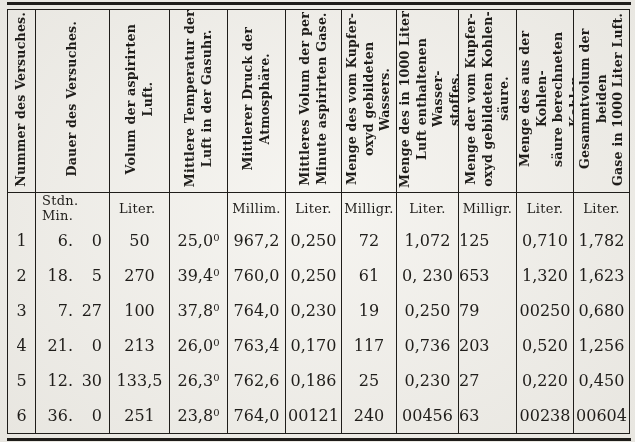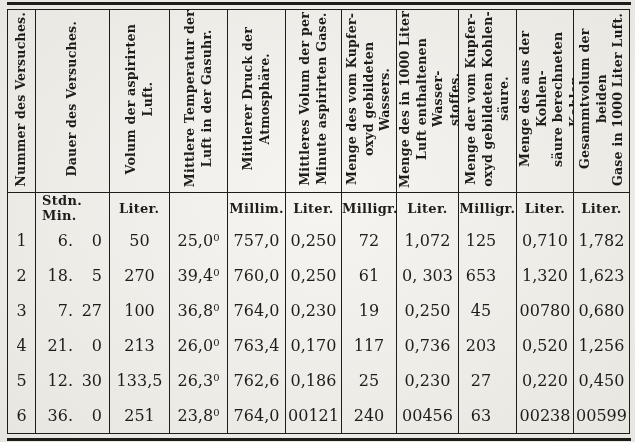--- a/index.html
+++ b/index.html
@@ -67,37 +67,37 @@
     text-align: center;
     letter-spacing: 0.2px;
     max-height: 178px;
   }
 
   
   tr.units-row td {
     height: 30px;
     text-align: center;
     vertical-align: middle;
-    font-weight: 700;
+    font-weight: 400;
     font-size: 13px;
     letter-spacing: 0.3px;
     margin-left: 35px;
   }
   tr.units-row td.unit-dauer { text-align: left; padding-left: 6px; }
   tr.units-row td.unit-volum { text-align: left; padding-left: 9px; }
 
   
   tr.data-row td {
     height: 35px;
     text-align: center;
     vertical-align: middle;
     font-size: 16px;
   }
   tr.data-row td.col-kohlensaeure {
-    text-align: center;
+    text-align: left;
     padding-right: 13px;
   }
   .dauer {
     display: flex;
     justify-content: center;
   }
   .dauer .h { min-width: 30px; text-align: right; }
   .dauer .m { min-width: 24px; text-align: right; padding-left: 5px; }
   sup.deg {
     font-size: 10px;
@@ -169,21 +169,21 @@
       <tr class="data-row">
         <td>1</td>
         <td>
               <div class="dauer">
                 <span class="h">6.</span>
                 <span class="m">0</span>
               </div>
             </td>
         <td>50</td>
         <td><span>25,0</span><sup class="deg">0</sup></td>
-        <td>757,0</td>
+        <td>967,2</td>
         <td>0,250</td>
         <td>72</td>
         <td>1,072</td>
         <td class="col-kohlensaeure">125</td>
         <td>0,710</td>
         <td>1,782</td>
       </tr>
 
       <tr class="data-row">
         <td>2</td>
@@ -191,42 +191,42 @@
               <div class="dauer">
                 <span class="h">18.</span>
                 <span class="m">5</span>
               </div>
             </td>
         <td>270</td>
         <td><span>39,4</span><sup class="deg">0</sup></td>
         <td>760,0</td>
         <td>0,250</td>
         <td>61</td>
-        <td>0, 303</td>
+        <td>0, 230</td>
         <td class="col-kohlensaeure">653</td>
         <td>1,320</td>
         <td>1,623</td>
       </tr>
 
       <tr class="data-row">
         <td>3</td>
         <td>
               <div class="dauer">
                 <span class="h">7.</span>
                 <span class="m">27</span>
               </div>
             </td>
         <td>100</td>
-        <td><span>36,8</span><sup class="deg">0</sup></td>
+        <td><span>37,8</span><sup class="deg">0</sup></td>
         <td>764,0</td>
         <td>0,230</td>
         <td>19</td>
         <td>0,250</td>
-        <td class="col-kohlensaeure">45</td>
-        <td>00780</td>
+        <td class="col-kohlensaeure">79</td>
+        <td>00250</td>
         <td>0,680</td>
       </tr>
 
       <tr class="data-row">
         <td>4</td>
         <td>
               <div class="dauer">
                 <span class="h">21.</span>
                 <span class="m">0</span>
               </div>
@@ -270,19 +270,19 @@
               </div>
             </td>
         <td>251</td>
         <td><span>23,8</span><sup class="deg">0</sup></td>
         <td>764,0</td>
         <td>00121</td>
         <td>240</td>
         <td>00456</td>
         <td class="col-kohlensaeure">63</td>
         <td>00238</td>
-        <td>00599</td>
+        <td>00604</td>
       </tr>
 
     </tbody>
       </table>
   </div>
 </div>
 
 </body></html>

